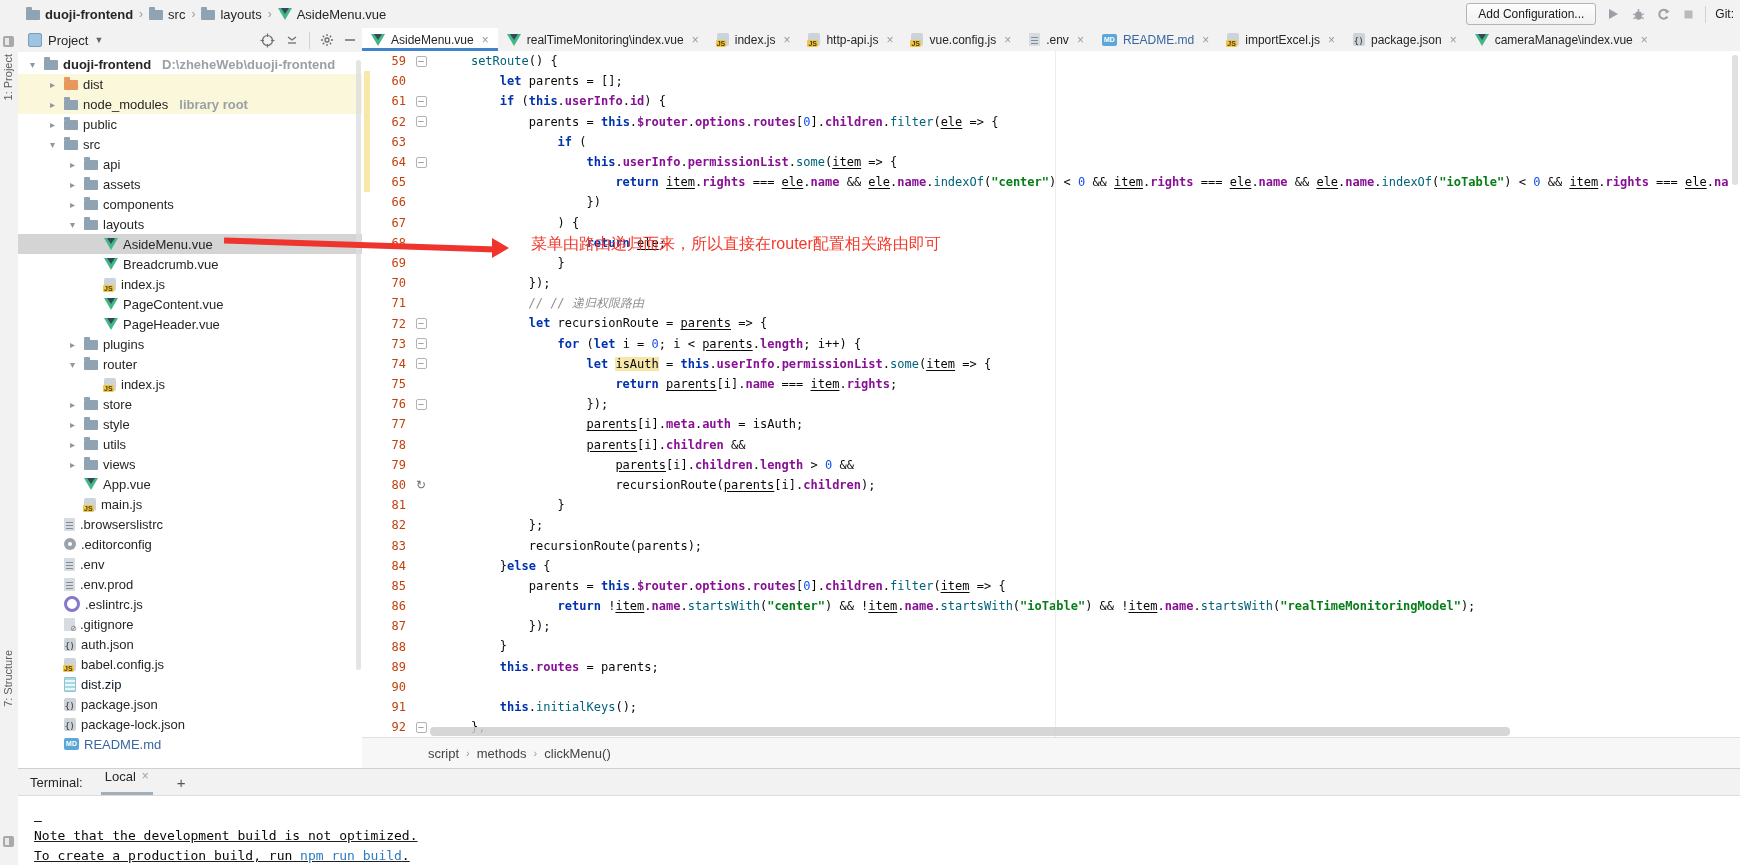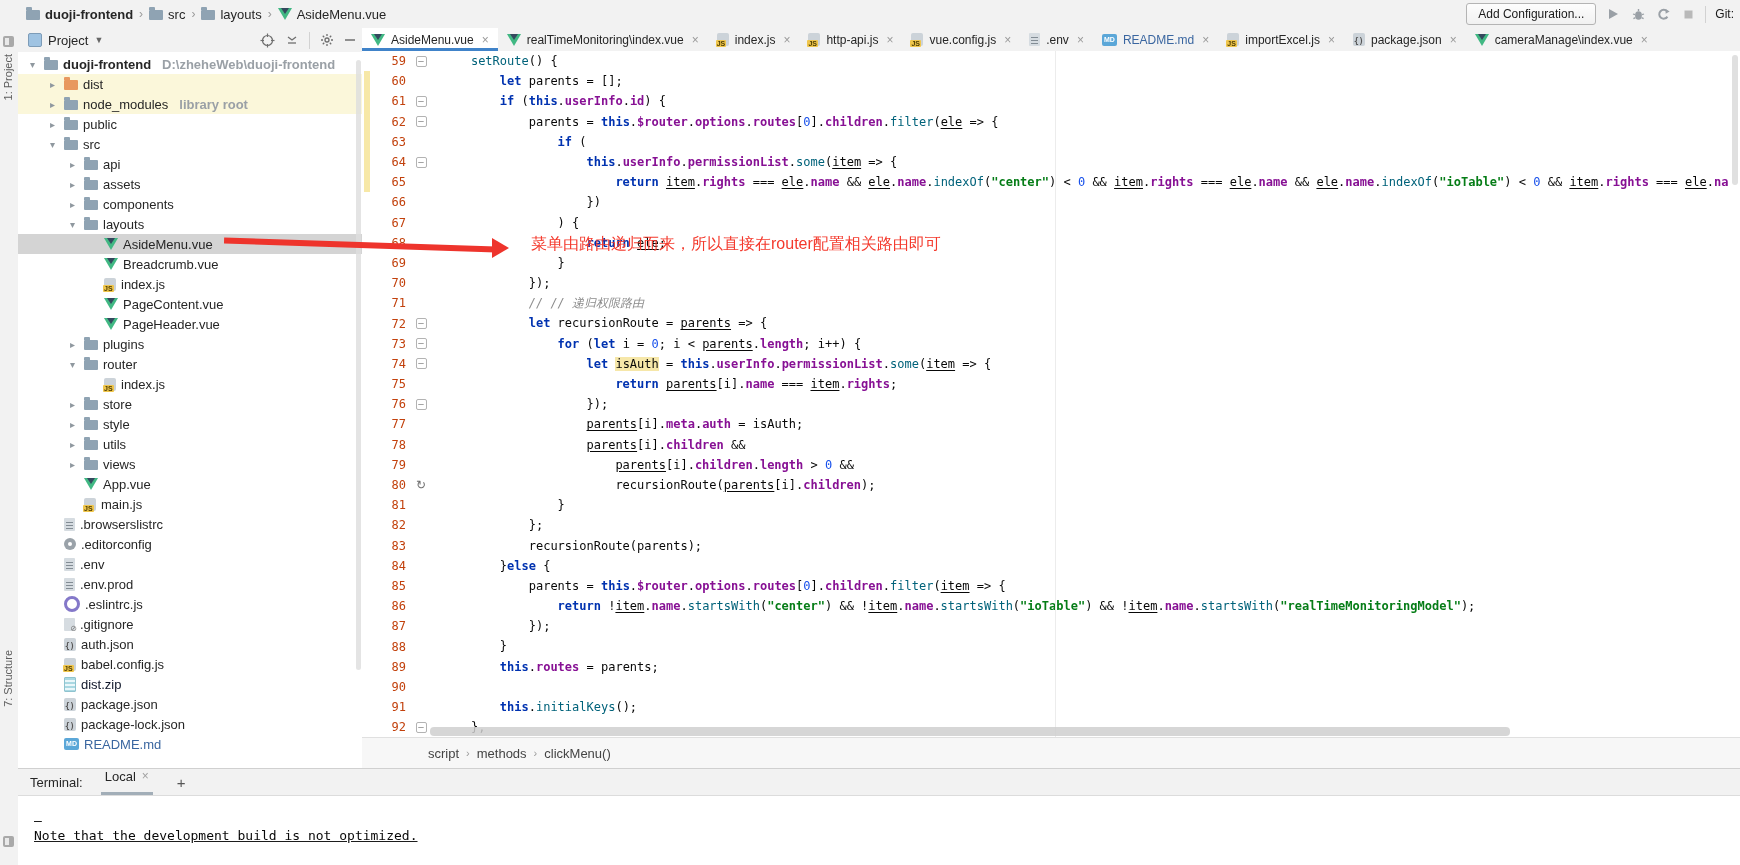--- a/index.html
+++ b/index.html
@@ -531,14 +531,15 @@
     <span>Terminal:</span>
     <span id="term-tab">
       <span>Local</span>
       <span id="term-x">×</span>
     </span>
     <span id="term-plus">+</span>
   </div>
   <div id="term-body">
       <div class="tln">&nbsp;</div>
       <div class="tln"><span class="tk-pl">Note that the development build is not optimized.</span></div>
+      <div class="tln"><span class="tk-pl">To create a production build, run </span><span class="tk-cmd">npm run build</span><span class="tk-pl">.</span></div>
     </div>
 </div>
 
 </body></html>

